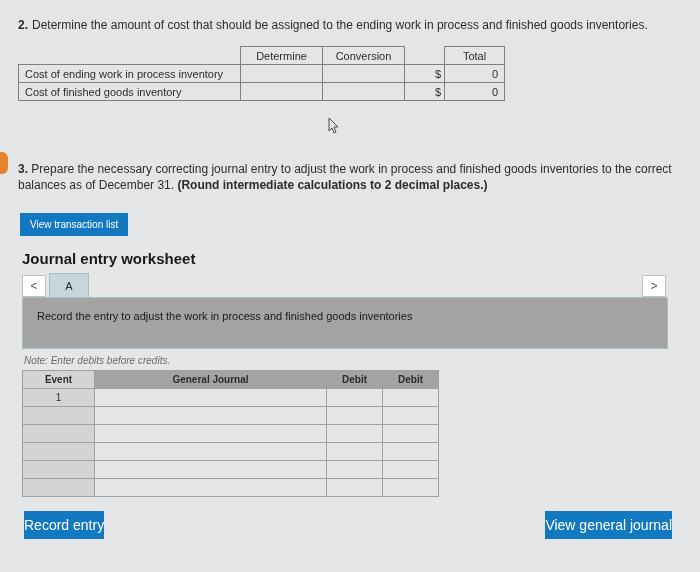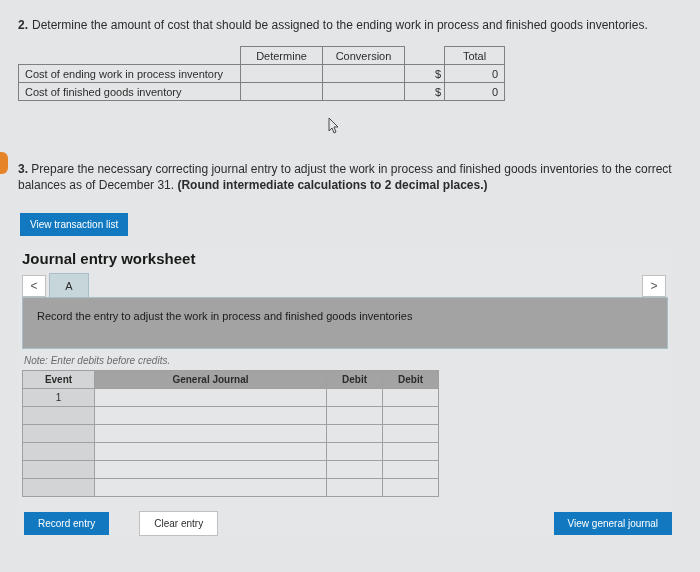--- a/index.html
+++ b/index.html
@@ -112,21 +112,21 @@
   .gj-table .col-gj { width: 232px; }
   .gj-table .col-debit { width: 56px; }
   .gj-table .col-credit { width: 56px; }
   .gj-table td.col-event { background:#d2d4d5; }
   .btns-row {
     display:flex; align-items:center; gap:30px;
     margin: 14px 0 0 4px;
   }
   .btn {
     background:#1279c0; color:#fff;
-    font-size:10px; padding:6px 14px;
+    font-size:14px; padding:6px 0;
     border:0; cursor:pointer;
   }
   .btn.light {
     background:#fff; color:#2c2c2c; border:1px solid #c0c0c0;
   }
   .spacer { flex:1; }
   .orange-dot {
     position:absolute; left:0; top:152px;
     width:8px; height:22px;
     background: #e6842a;
@@ -239,19 +239,18 @@
         <td class="col-event"></td>
         <td class="col-gj"></td>
         <td class="col-debit"></td>
         <td class="col-credit"></td>
       </tr>
     </tbody>
       </table>
 
     <div class="btns-row">
       <button class="btn">Record entry</button>
-      <button class="btn light">Clear entry</button>
       <div class="spacer"></div>
       <button class="btn">View general journal</button>
     </div>
   </div>
 
 </div>
 
 </body></html>

